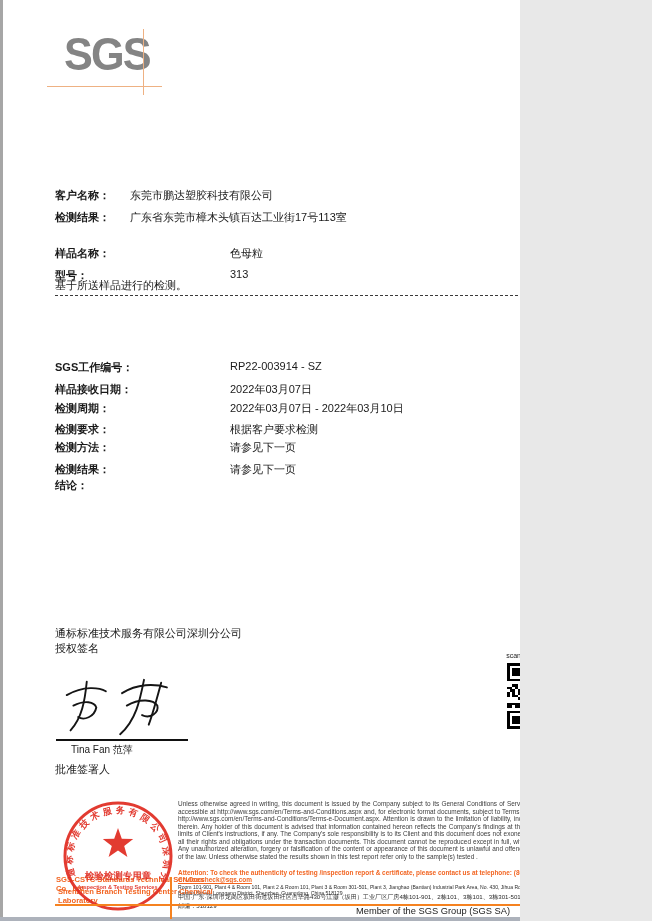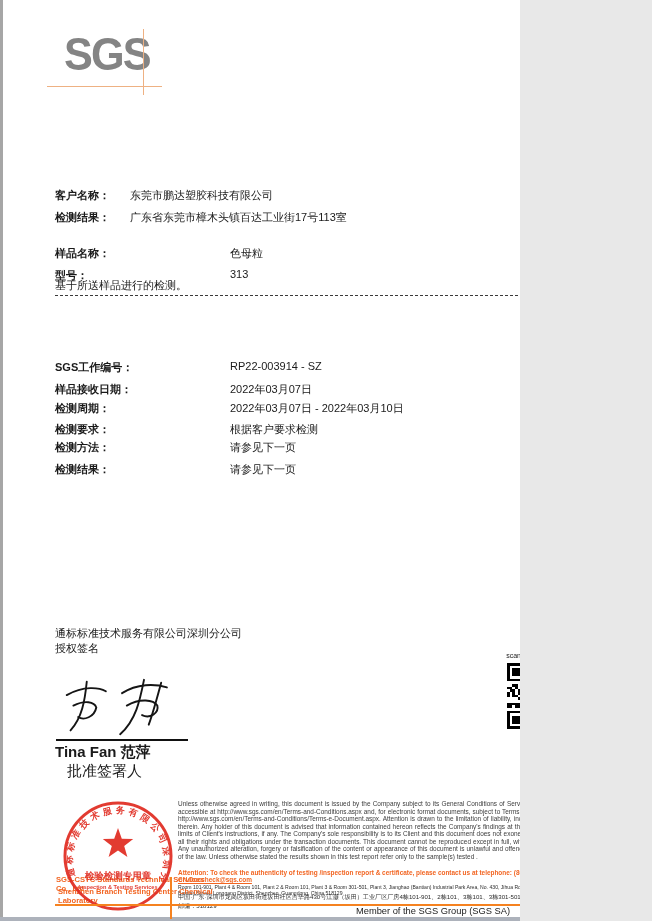--- a/index.html
+++ b/index.html
@@ -30,22 +30,22 @@
   .note{left:55px;font-size:11px;font-weight:500;}
   .dash-sep{left:55px;top:295px;width:590px;height:1px;
     background:repeating-linear-gradient(90deg,#3a3a3a 0 3px,transparent 3px 5px);}
   .concl{left:230px;top:448px;width:416px;font-size:11px;line-height:15.3px;
     font-weight:500;text-align:justify;}
   
   .sig-company{left:55px;top:626px;font-size:11px;font-weight:500;}
   .sig-auth{left:55px;top:641px;font-size:11px;font-weight:500;}
   .sig-svg{left:58px;top:676px;width:130px;height:62px;}
   .sig-line{left:56px;top:739px;width:132px;height:2px;background:#111;}
-  .sig-name{left:55px;top:743px;font-size:15px;font-weight:700;}
-  .sig-title{left:55px;top:762px;font-size:15px;font-weight:500;margin-left:12px;}
+  .sig-name{left:71px;top:743px;font-size:10px;font-weight:400;}
+  .sig-title{left:55px;top:762px;font-size:11px;font-weight:500;}
   
   .qr-caption{left:490px;top:652px;width:100px;text-align:center;font-size:7px;color:#222;}
   .qr-box{left:507px;top:663px;width:66px;height:66px;background:#fff;}
   .qr-center-label{left:507px;top:687px;width:66px;text-align:center;font-size:9px;
     font-weight:700;color:#9a9a9a;background:transparent;letter-spacing:.5px;}
   .qr-code-text{left:490px;top:732px;width:100px;text-align:center;font-size:7px;color:#222;}
   
   .stamp{left:62px;top:800px;width:112px;height:112px;z-index:3;opacity:.92;}
   .stamp-en1{left:56px;top:875px;width:160px;font-size:7.6px;font-weight:700;color:#f26522;z-index:2;}
   .stamp-en2{left:58px;top:887px;width:160px;font-size:7.6px;font-weight:700;color:#f26522;z-index:2;}
@@ -115,20 +115,23 @@
     <span class="lbl">检测要求：</span>
     <span class="val-far">根据客户要求检测</span>
   </div>
   <div class="abs row" style="top:410px">
     <span class="lbl">检测方法：</span>
     <span class="val-far">请参见下一页</span>
   </div>
   <div class="abs row" style="top:432px">
     <span class="lbl">检测结果：</span>
     <span class="val-far">请参见下一页</span>
+  </div>
+  <div class="abs row" style="top:448px">
+    <span class="lbl">结论：</span>
   </div>
 
   <div class="abs sig-company">通标标准技术服务有限公司深圳分公司</div>
   <div class="abs sig-auth">授权签名</div>
   <svg class="abs sig-svg" viewBox="0 0 130 65">
     <g fill="none" stroke="#151515" stroke-width="2" stroke-linecap="round">
       <path d="M6 20 C24 10, 40 12, 47 16"></path>
       <path d="M27 6 C25 26, 22 44, 10 57"></path>
       <path d="M13 31 C25 25, 35 27, 37 33 C35 43, 24 47, 18 43"></path>
       <path d="M64 18 C80 8, 98 8, 111 12"></path>

